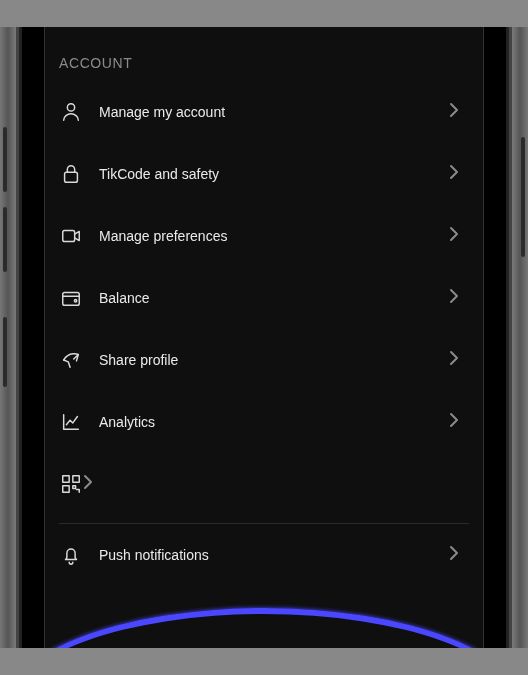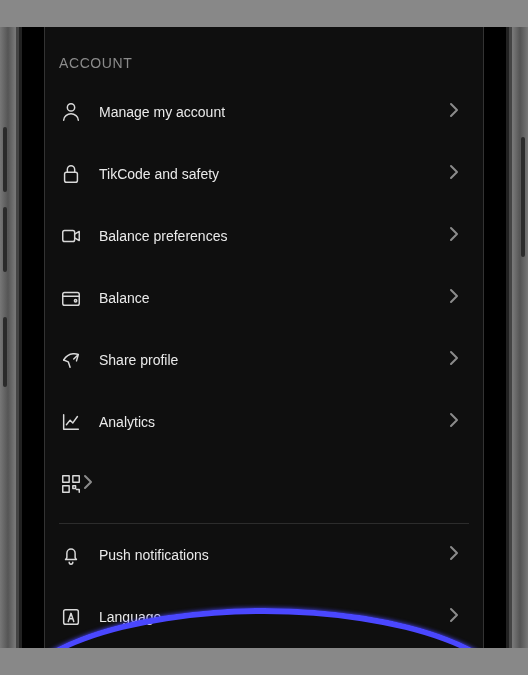--- a/index.html
+++ b/index.html
@@ -105,21 +105,21 @@
         </span>
       </div>
 
       <div class="row">
         <span class="row-icon">
           <svg viewBox="0 0 24 24">
               <rect x="3" y="6" width="13" height="12" rx="2"></rect>
               <path d="M16 10l5-3v10l-5-3"></path>
             </svg>
         </span>
-        <span class="row-label">Balance preferences</span>
+        <span class="row-label">Manage preferences</span>
         <span class="row-chevron">
           <svg viewBox="0 0 10 16">
               <path d="M2 2l6 6-6 6"></path>
             </svg>
         </span>
       </div>
 
       <div class="row">
         <span class="row-icon">
           <svg viewBox="0 0 24 24">
@@ -193,32 +193,18 @@
             </svg>
         </span>
         <span class="row-label">Push notifications</span>
         <span class="row-chevron">
           <svg viewBox="0 0 10 16">
               <path d="M2 2l6 6-6 6"></path>
             </svg>
         </span>
       </div>
 
-      <div class="row">
-        <span class="row-icon">
-          <svg viewBox="0 0 24 24">
-              <rect x="4" y="4" width="16" height="16" rx="2"></rect>
-              <path d="M9 17l3-9 3 9M10 14h4"></path>
-            </svg>
-        </span>
-        <span class="row-label">Language</span>
-        <span class="row-chevron">
-          <svg viewBox="0 0 10 16">
-              <path d="M2 2l6 6-6 6"></path>
-            </svg>
-        </span>
-      </div>
 
     </div>
 
     <div class="bottom-arc"></div>
   </div>
 </div>
 
 </body></html>

